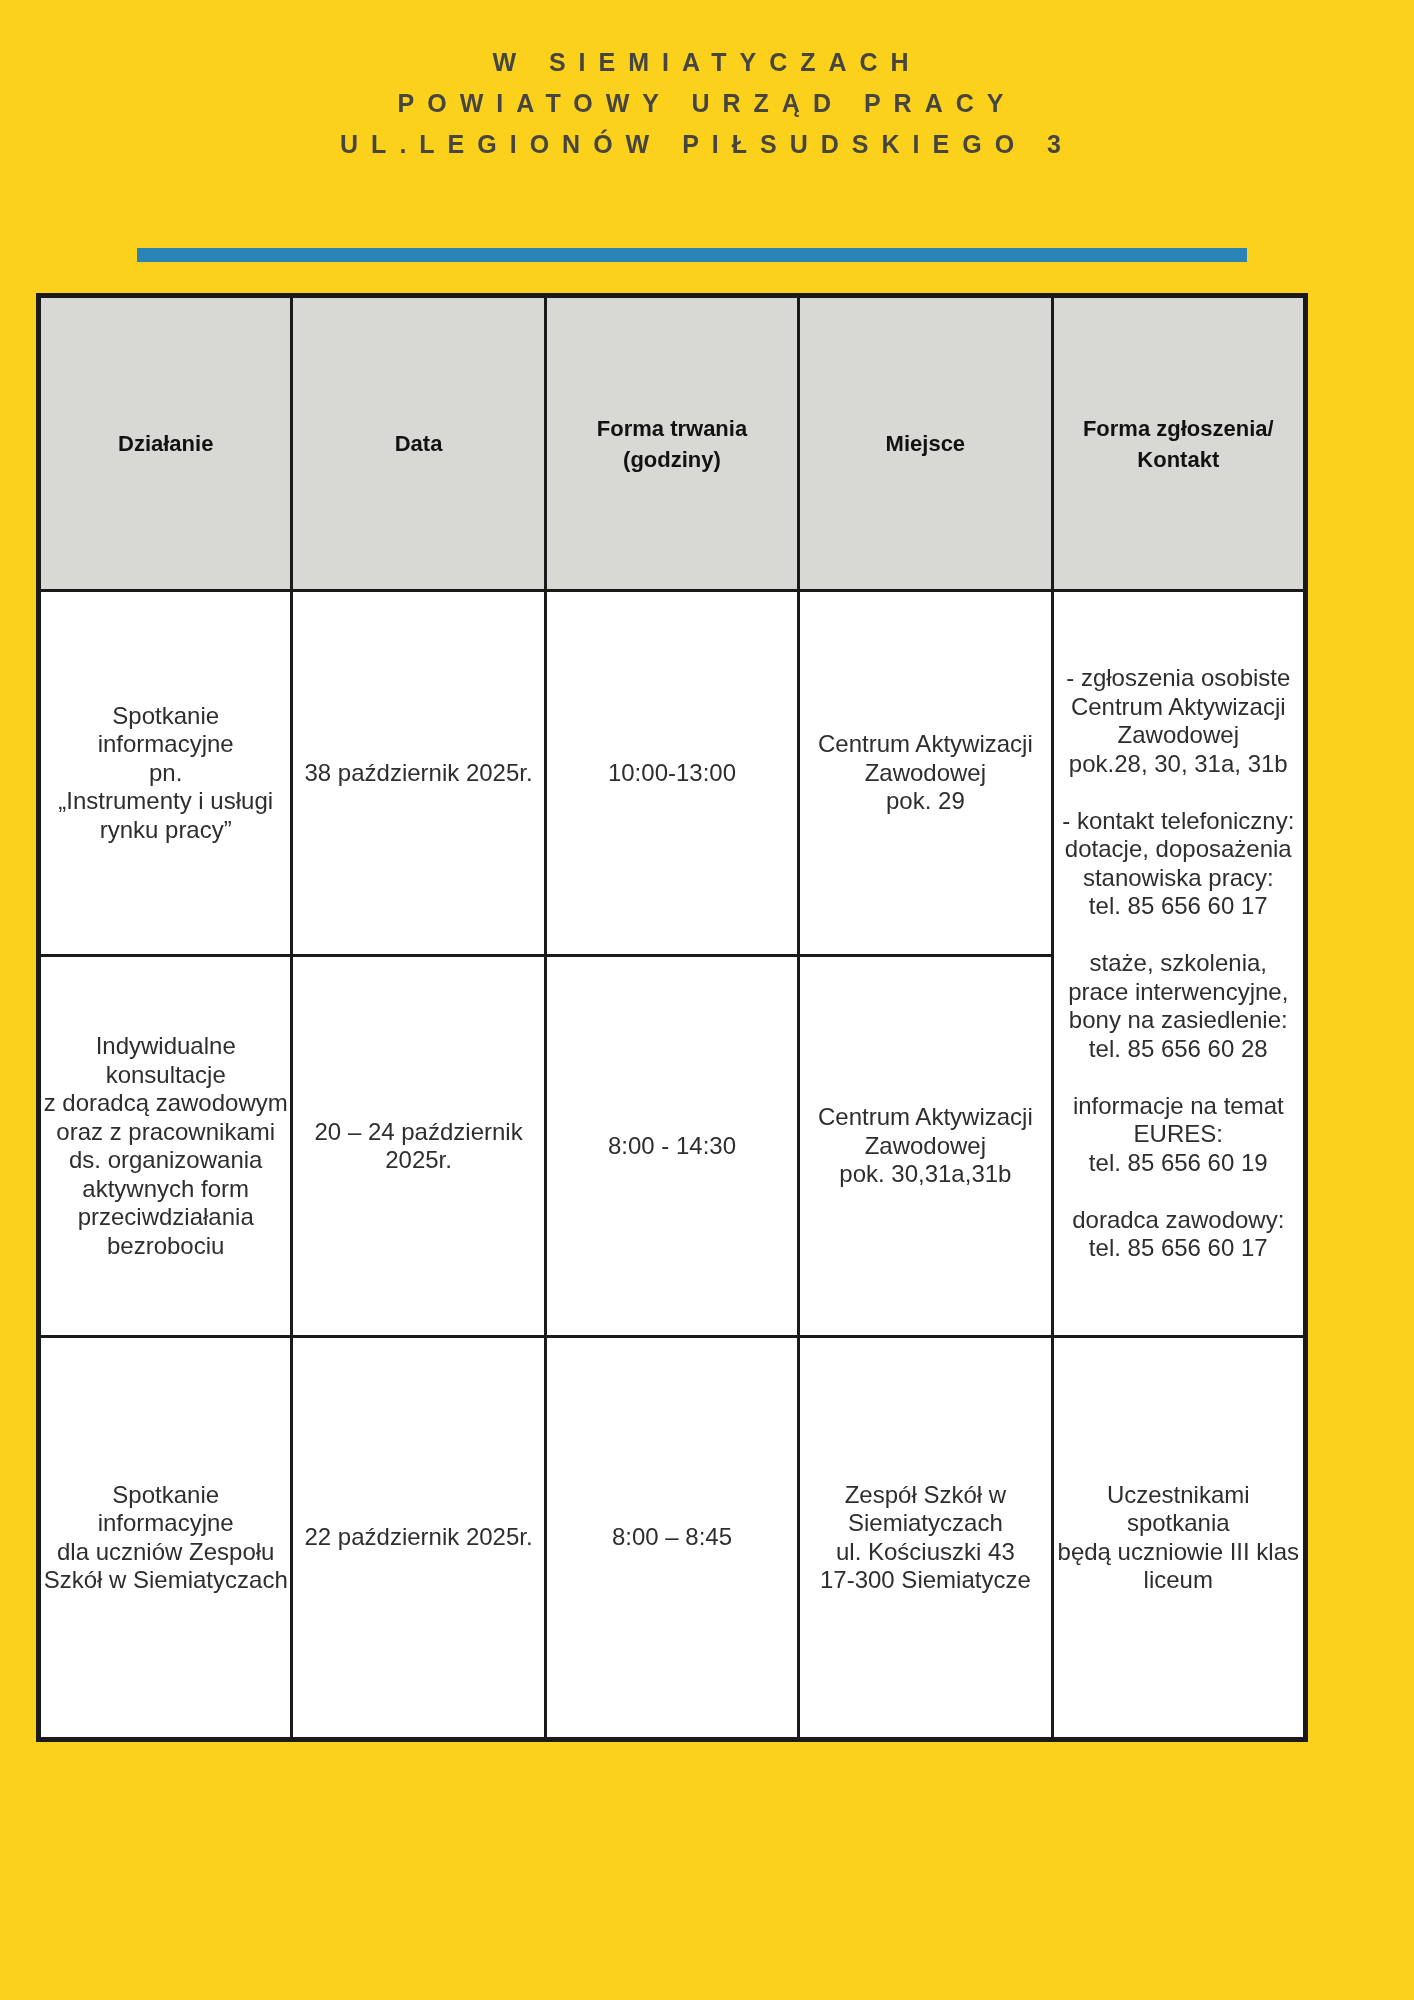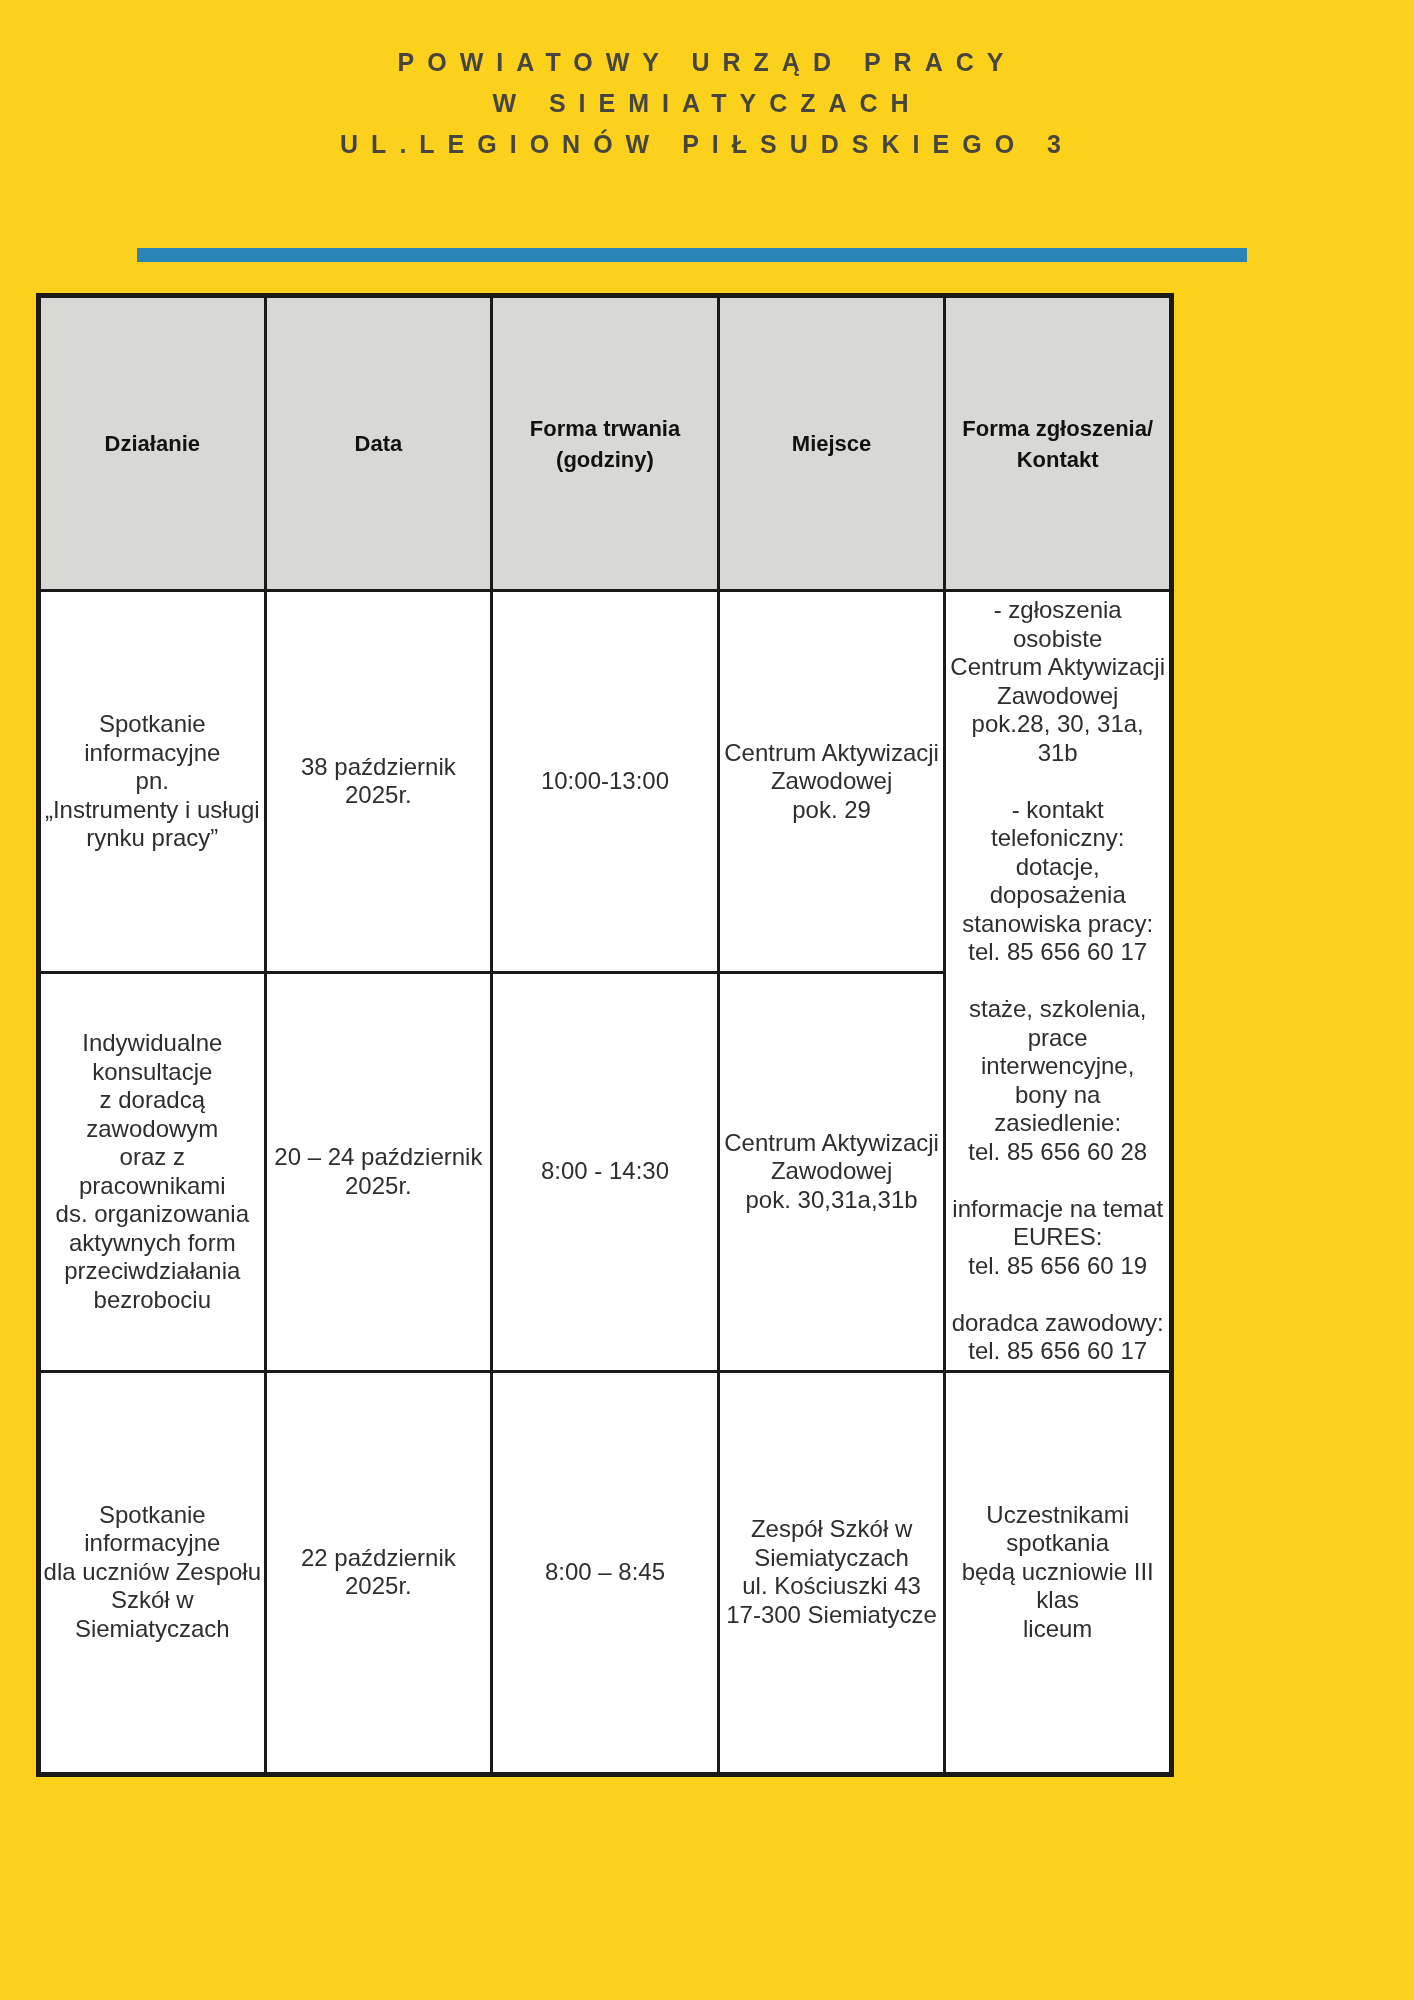--- a/index.html
+++ b/index.html
@@ -42,21 +42,21 @@
     left: 137px;
     top: 248px;
     width: 1110px;
     height: 14px;
     background: var(--blue);
   }
   table.schedule {
     position: absolute;
     left: 36px;
     top: 293px;
-    width: 1138px;
+    width: 1272px;
     height: 1444px;
     border-collapse: collapse;
     table-layout: fixed;
     background: #FFFFFF;
     border: 5px solid var(--border);
   }
   table.schedule th, table.schedule td {
     border: 3px solid var(--border);
     text-align: center;
     vertical-align: middle;
@@ -80,22 +80,22 @@
   tr.r1 { height: 365px; }
   tr.r2 { height: 381px; }
   tr.r3 { height: 403px; }
 </style>
 </head>
 <body>
 
 <div id="page">
 
   <header class="top-header">
+    <div class="hline">W SIEMIATYCZACH</div>
     <div class="hline">POWIATOWY URZĄD PRACY</div>
-    <div class="hline">W SIEMIATYCZACH</div>
     <div class="hline">UL.LEGIONÓW PIŁSUDSKIEGO 3</div>
   </header>
 
   <div class="blue-bar"></div>
 
   <table class="schedule">
     <colgroup>
       <col style="width:20%">
         <col style="width:20%">
         <col style="width:20%">

